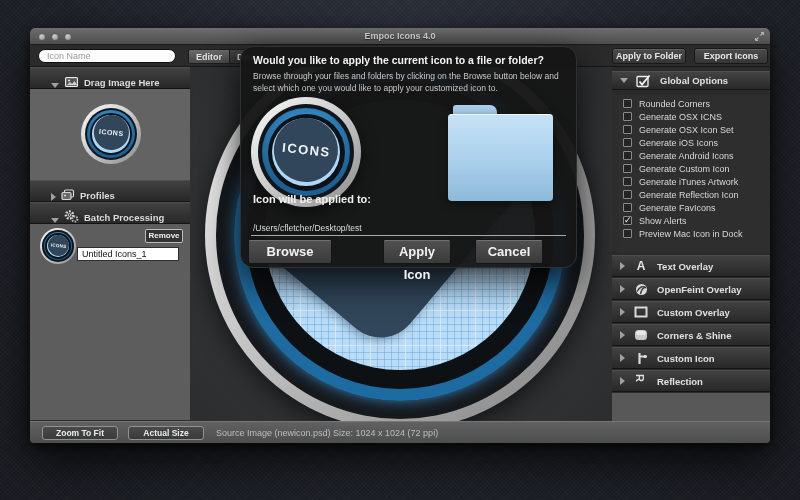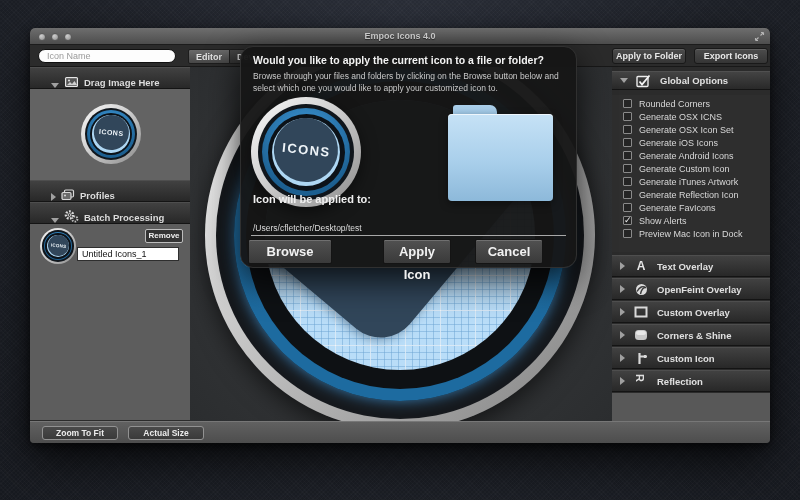--- a/index.html
+++ b/index.html
@@ -382,20 +382,21 @@
           </span>
         <span>Reflection</span>
       </div>
     </div>
     <div class="filler"></div>
   </div>
 
   <div class="bottombar">
     <div class="bb-btn" style="left:12px;">Zoom To Fit</div>
     <div class="bb-btn" style="left:98px;">Actual Size</div>
+    <div class="bb-text">Source Image (newicon.psd) Size: 1024 x 1024 (72 ppi)</div>
   </div>
 </div>
 
 <div class="dialog">
   <div class="dlg-title">Would you like to apply the current icon to a file or folder?</div>
   <div class="dlg-body">Browse through your files and folders by clicking on the Browse button below and select which one you would like to apply your customized icon to.</div>
 
   <div class="badge" style="position:absolute; left:10px; top:50px; width:110px; height:110px; filter:drop-shadow(0 5px 8px rgba(0,0,0,.5));">
     <div class="b-silver"></div>
       <div class="b-d1"></div>

